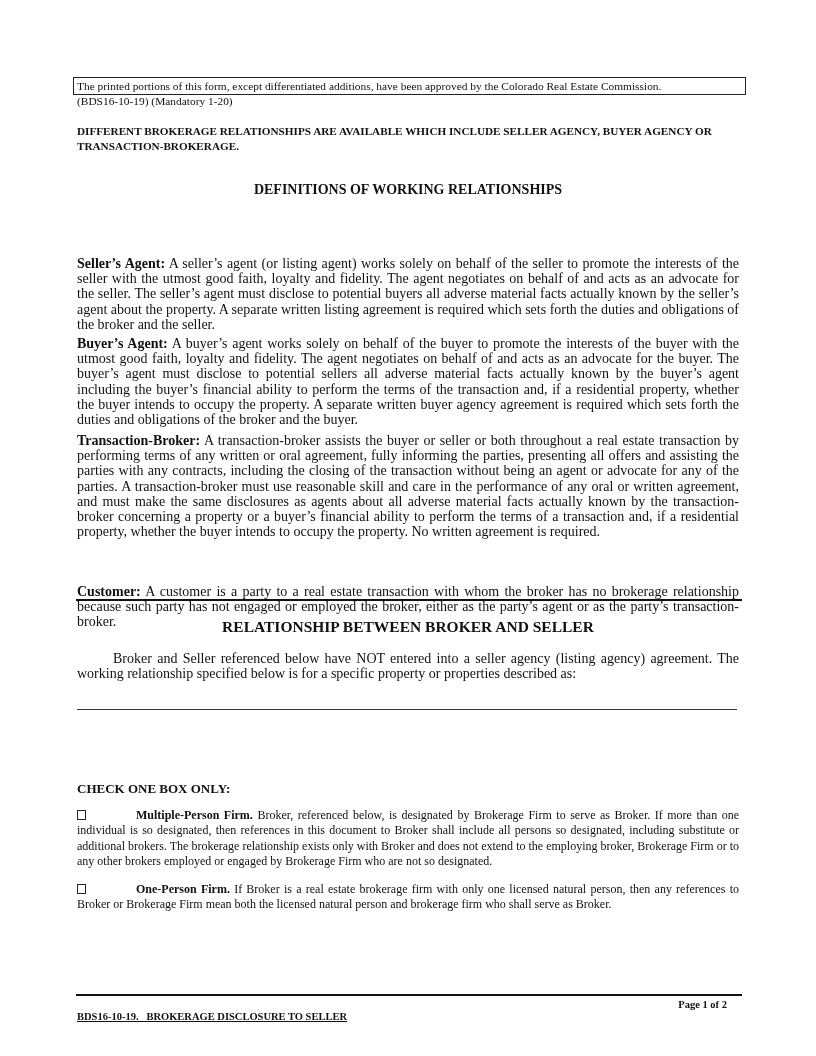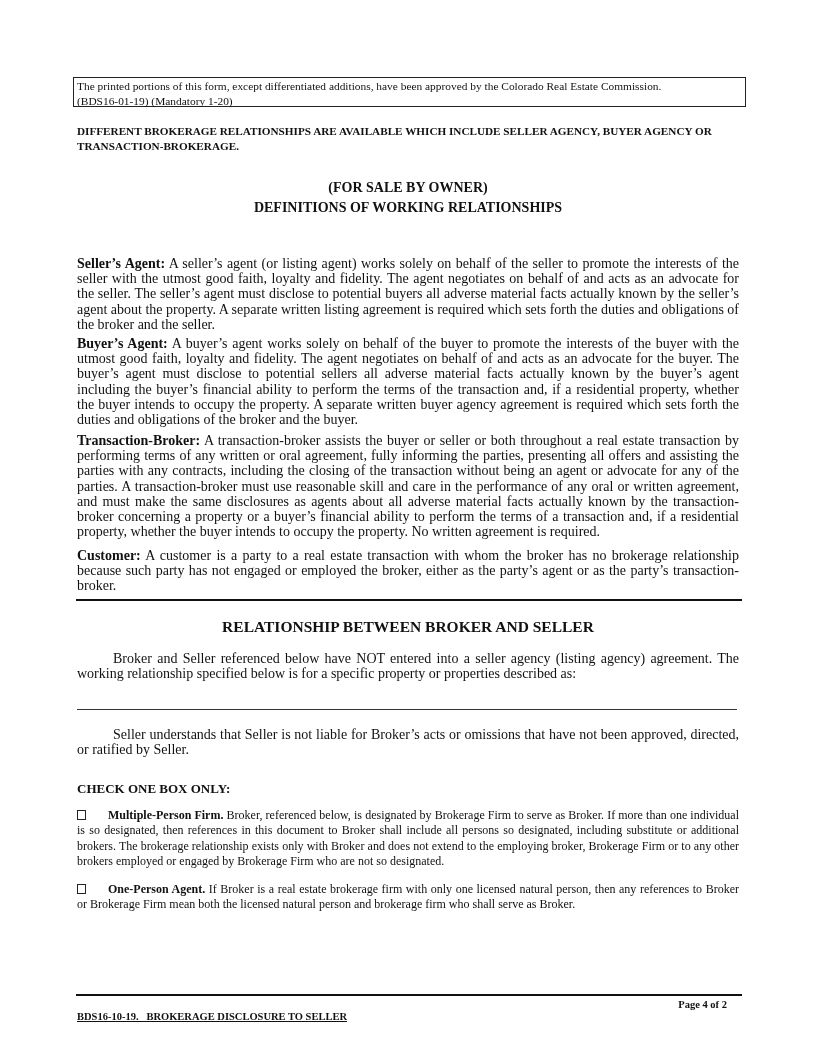--- a/index.html
+++ b/index.html
@@ -1,20 +1,20 @@
 <!DOCTYPE html>
 <html><head>
 <meta charset="utf-8">
 <style>
   html, body { margin: 0; padding: 0; background: #ffffff; }
   body { width: 816px; height: 1056px; position: relative; overflow: hidden;
          font-family: "Liberation Serif", "DejaVu Serif", serif; color: #111; }
   .page { position: absolute; left: 0; top: 0; width: 816px; height: 1056px; }
 
-  .approval-box { position: absolute; left: 73px; top: 77px; width: 673px; height: 30px;
+  .approval-box { position: absolute; left: 73px; top: 77px; width: 673px; height: 18px;
                   border: 1px solid #222; padding: 1px 0 8px 3px; box-sizing: border-box;
                   font-size: 11.4px; line-height: 14.5px; }
   .approval-box div { white-space: nowrap; }
 
   .notice { position: absolute; left: 77px; top: 124px; width: 670px; font-weight: bold;
             font-size: 11.2px; line-height: 14.5px; }
 
   .title-block { position: absolute; left: 73px; top: 179px; width: 670px; text-align: center;
                  font-weight: bold; }
   .title-main { font-size: 17.3px; line-height: 21px; }
@@ -33,80 +33,78 @@
 
   .fill-line { position: absolute; left: 77px; top: 709px; width: 660px; height: 1px; background: #333; }
 
   .check-heading { position: absolute; left: 77px; top: 781px; font-weight: bold; font-size: 13px;
                    line-height: 16px; text-align: right; }
 
   .option { position: absolute; left: 77px; width: 662px; font-size: 12px; line-height: 15.4px;
             text-align: justify; }
   .checkbox { display: inline-block; width: 9px; height: 10px; border: 1.4px solid #222;
               vertical-align: -1px; margin-right: 22px; box-sizing: border-box; cursor: pointer; }
-  .option b { font-weight: bold; }
+  .option b { font-weight: bold; margin-left: 28px; }
 
   .footer-rule { position: absolute; left: 76px; top: 994px; width: 666px; height: 2px; background: #111; }
   .footer { position: absolute; left: 77px; top: 998px; width: 650px; font-weight: bold;
             font-size: 10.5px; line-height: 13px; }
   .footer-left { position: absolute; left: 0; top: 12px; white-space: pre; text-decoration: underline; }
   .footer-right { position: absolute; right: 0; top: 0; }
 </style>
 </head>
 <body>
 
 <div class="page">
 
   <div class="approval-box">
     <div>The printed portions of this form, except differentiated additions, have been approved by the Colorado Real Estate Commission.</div>
-    <div>(BDS16-01-19) (Mandatory 1-20)</div>
+    <div>(BDS16-10-19) (Mandatory 1-20)</div>
   </div>
 
   <div class="notice">DIFFERENT BROKERAGE RELATIONSHIPS ARE AVAILABLE WHICH INCLUDE SELLER AGENCY, BUYER AGENCY OR TRANSACTION-BROKERAGE.</div>
 
   <div class="title-block">
-    <div class="title-sub">(FOR SALE BY OWNER)</div>
     <div class="title-defs">DEFINITIONS OF WORKING RELATIONSHIPS</div>
   </div>
 
   <div class="para" style="top:256px;">
     <b>Seller’s Agent:</b><span> A seller’s agent (or listing agent) works solely on behalf of the seller to promote the interests of the seller with the utmost good faith, loyalty and fidelity. The agent negotiates on behalf of and acts as an advocate for the seller. The seller’s agent must disclose to potential buyers all adverse material facts actually known by the seller’s agent about the property. A separate written listing agreement is required which sets forth the duties and obligations of the broker and the seller.</span>
   </div>
 
   <div class="para" style="top:336px;">
     <b>Buyer’s Agent:</b><span> A buyer’s agent works solely on behalf of the buyer to promote the interests of the buyer with the utmost good faith, loyalty and fidelity. The agent negotiates on behalf of and acts as an advocate for the buyer. The buyer’s agent must disclose to potential sellers all adverse material facts actually known by the buyer’s agent including the buyer’s financial ability to perform the terms of the transaction and, if a residential property, whether the buyer intends to occupy the property. A separate written buyer agency agreement is required which sets forth the duties and obligations of the broker and the buyer.</span>
   </div>
 
   <div class="para" style="top:433px;">
     <b>Transaction-Broker:</b><span> A transaction-broker assists the buyer or seller or both throughout a real estate transaction by performing terms of any written or oral agreement, fully informing the parties, presenting all offers and assisting the parties with any contracts, including the closing of the transaction without being an agent or advocate for any of the parties. A transaction-broker must use reasonable skill and care in the performance of any oral or written agreement, and must make the same disclosures as agents about all adverse material facts actually known by the transaction-broker concerning a property or a buyer’s financial ability to perform the terms of a transaction and, if a residential property, whether the buyer intends to occupy the property. No written agreement is required.</span>
   </div>
 
-  <div class="para" style="top:548px;">
+  <div class="para" style="top:584px;">
     <b>Customer:</b><span> A customer is a party to a real estate transaction with whom the broker has no brokerage relationship because such party has not engaged or employed the broker, either as the party’s agent or as the party’s transaction-broker.</span>
   </div>
 
   <div class="rule-thick"></div>
 
   <div class="section-title">RELATIONSHIP BETWEEN BROKER AND SELLER</div>
 
   <div class="para indent" style="top:651px;">Broker and Seller referenced below have NOT entered into a seller agency (listing agency) agreement. The working relationship specified below is for a specific property or properties described as:</div>
 
   <div class="fill-line"></div>
 
-  <div class="para indent" style="top:727px;">Seller understands that Seller is not  liable for Broker’s acts or omissions that have not been approved, directed, or ratified by Seller.</div>
 
   <div class="check-heading">CHECK ONE BOX ONLY:</div>
 
   <div class="option" style="top:808px;">
     <span class="checkbox"></span><b>Multiple-Person Firm.</b><span> Broker, referenced below, is designated by Brokerage Firm to serve as Broker. If more than one individual is so designated, then references in this document to Broker shall include all persons so designated, including substitute or additional brokers. The brokerage relationship exists only with Broker and does not extend to the employing broker, Brokerage Firm or to any other brokers employed or engaged by Brokerage Firm who are not so designated.</span>
   </div>
 
   <div class="option" style="top:882px;">
-    <span class="checkbox"></span><b>One-Person Agent.</b><span> If Broker is a real estate brokerage firm with only one licensed natural person, then any references to Broker or Brokerage Firm mean both the licensed natural person and brokerage firm who shall serve as Broker.</span>
+    <span class="checkbox"></span><b>One-Person Firm.</b><span> If Broker is a real estate brokerage firm with only one licensed natural person, then any references to Broker or Brokerage Firm mean both the licensed natural person and brokerage firm who shall serve as Broker.</span>
   </div>
 
   <div class="footer-rule"></div>
   <div class="footer">
     <span class="footer-left">BDS16-10-19.   BROKERAGE DISCLOSURE TO SELLER</span>
-    <span class="footer-right">Page 4 of 2</span>
+    <span class="footer-right">Page 1 of 2</span>
   </div>
 
 </div>
 
 </body></html>

